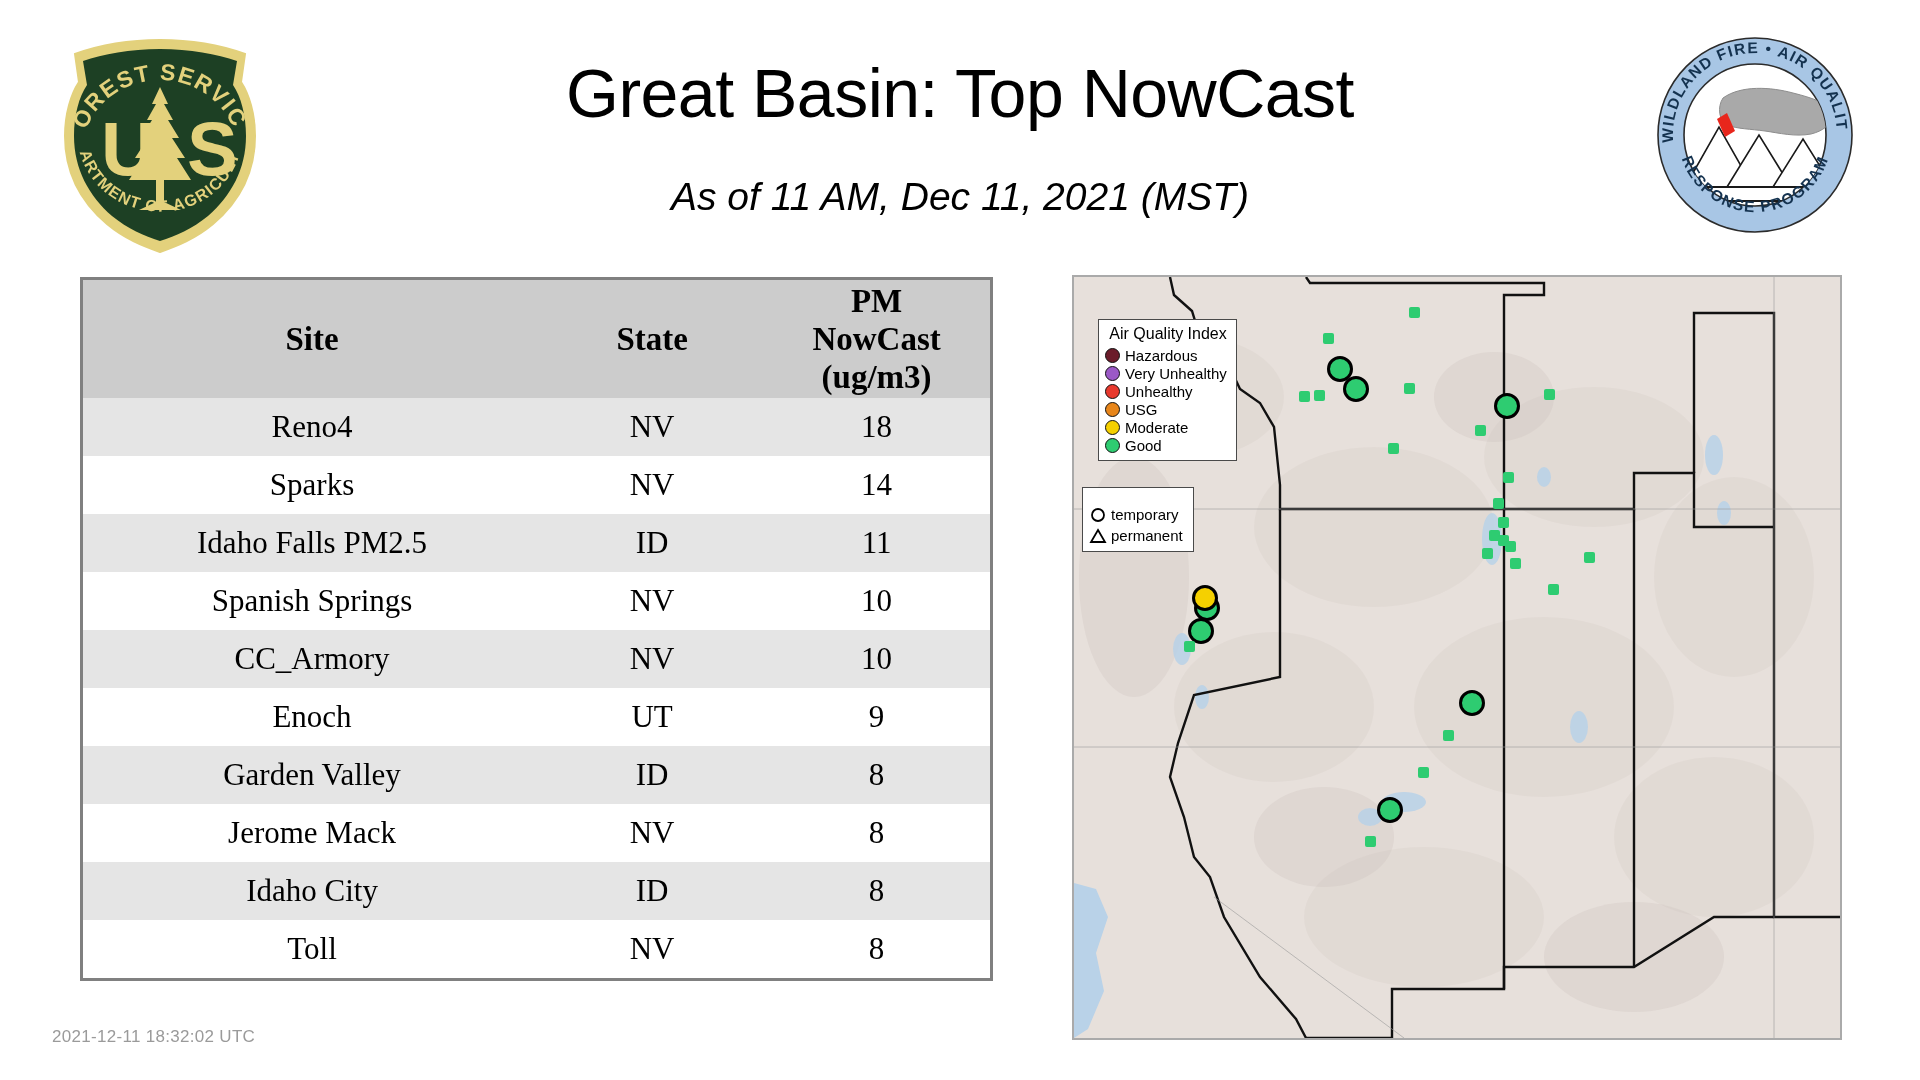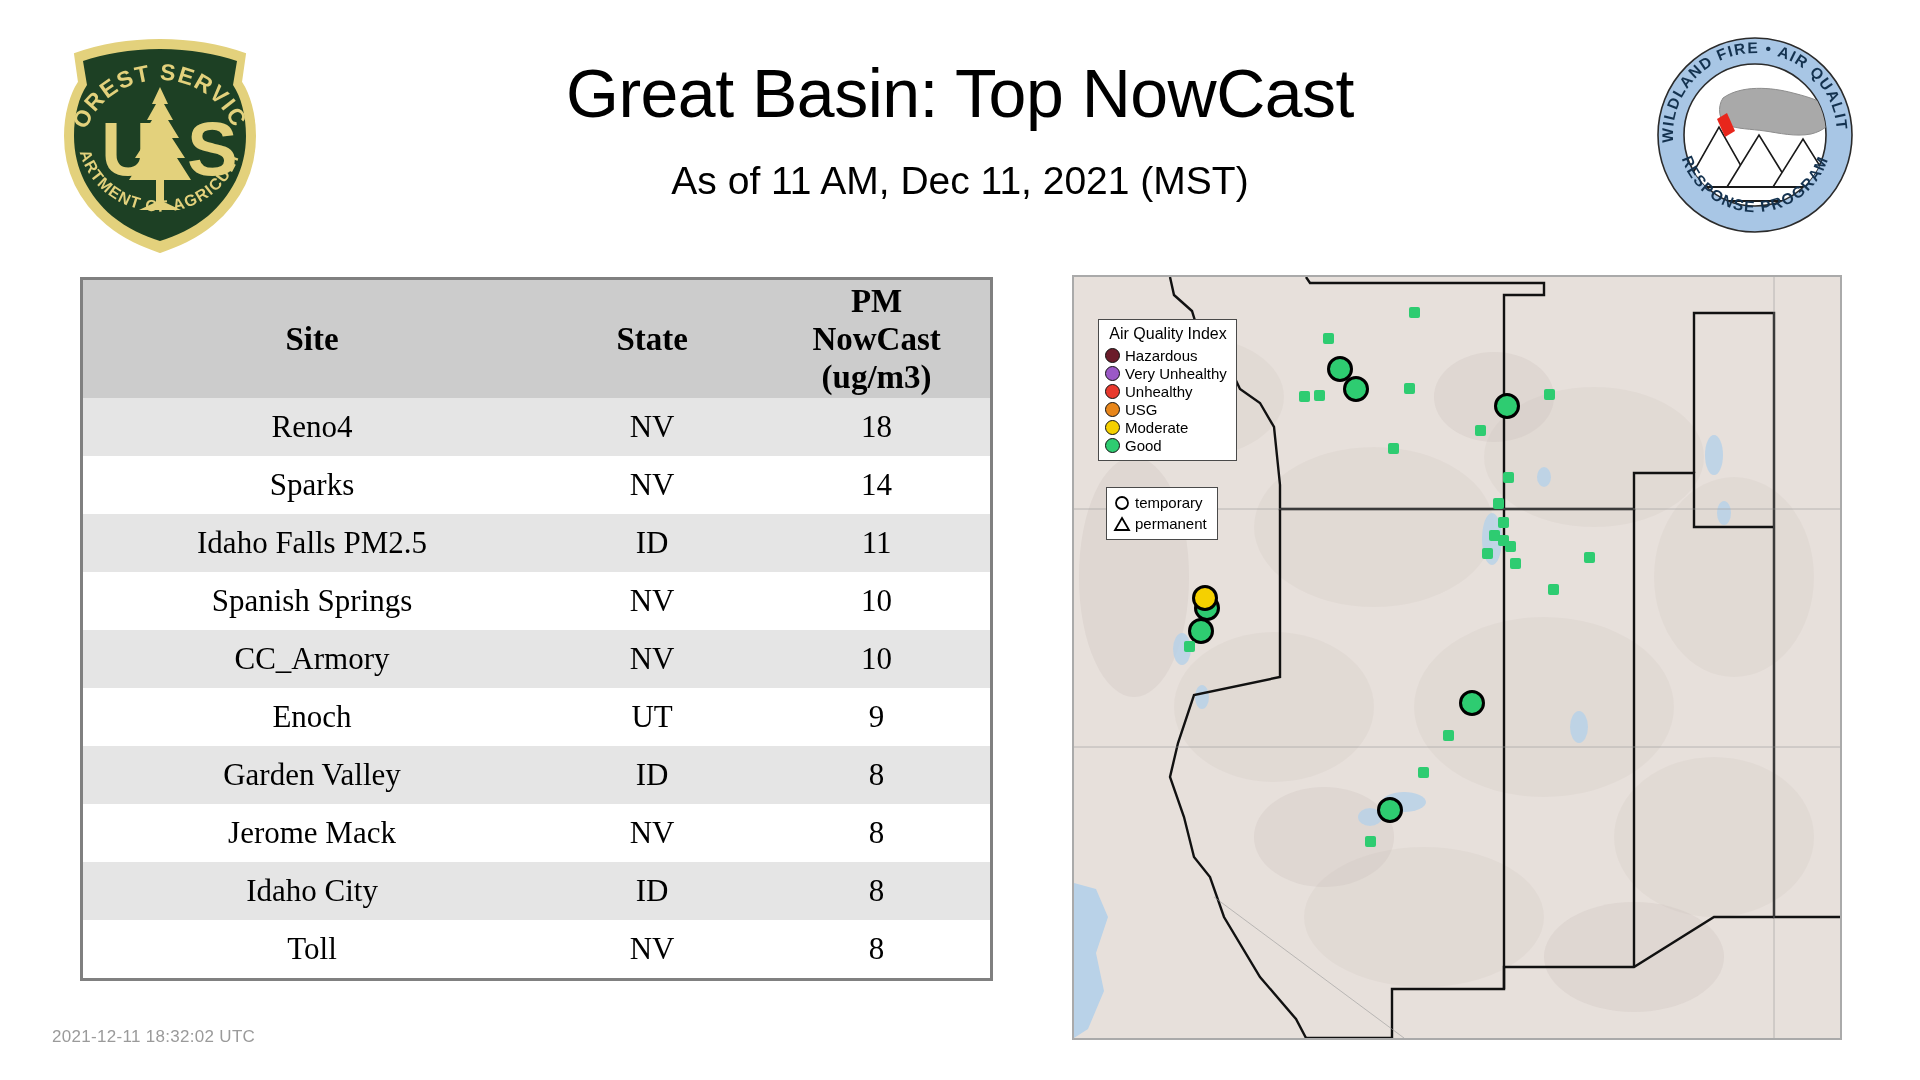--- a/index.html
+++ b/index.html
@@ -58,22 +58,23 @@
     color: #000000;
     letter-spacing: -0.5px;
     white-space: nowrap;
   }
   #sub-title {
     font-family: "Liberation Sans Narrow", "Liberation Sans", sans-serif;
     font-size: 39px;
     font-weight: 400;
     line-height: 54px;
     color: #000000;
-    margin-top: 18px;
+    margin-top: 34px;
     white-space: nowrap;
+    font-style: italic;
   }
 
   
   #table-wrap {
     position: absolute;
     left: 80px;
     top: 277px;
     width: 913px;
     border: 3px solid #808080;
     box-sizing: border-box;
@@ -169,23 +170,23 @@
     width: 13px;
     height: 13px;
     border-radius: 50%;
     border: 1.4px solid #111111;
     margin-right: 5px;
     flex: 0 0 auto;
   }
   .legend-label { font-size: 15px; line-height: 15px; }
 
   #marker-legend {
-    left: 32px;
+    left: 8px;
     top: 210px;
-    padding: 4px 10px 5px 6px;
+    padding: 16px 10px 5px 6px;
   }
   #marker-legend .legend-row { height: 21px; }
   .shape-icon { width: 18px; height: 18px; margin-right: 4px; flex: 0 0 auto; }
 
   .map-marker {
     position: absolute;
     border-radius: 50%;
     box-sizing: border-box;
     z-index: 3;
   }

